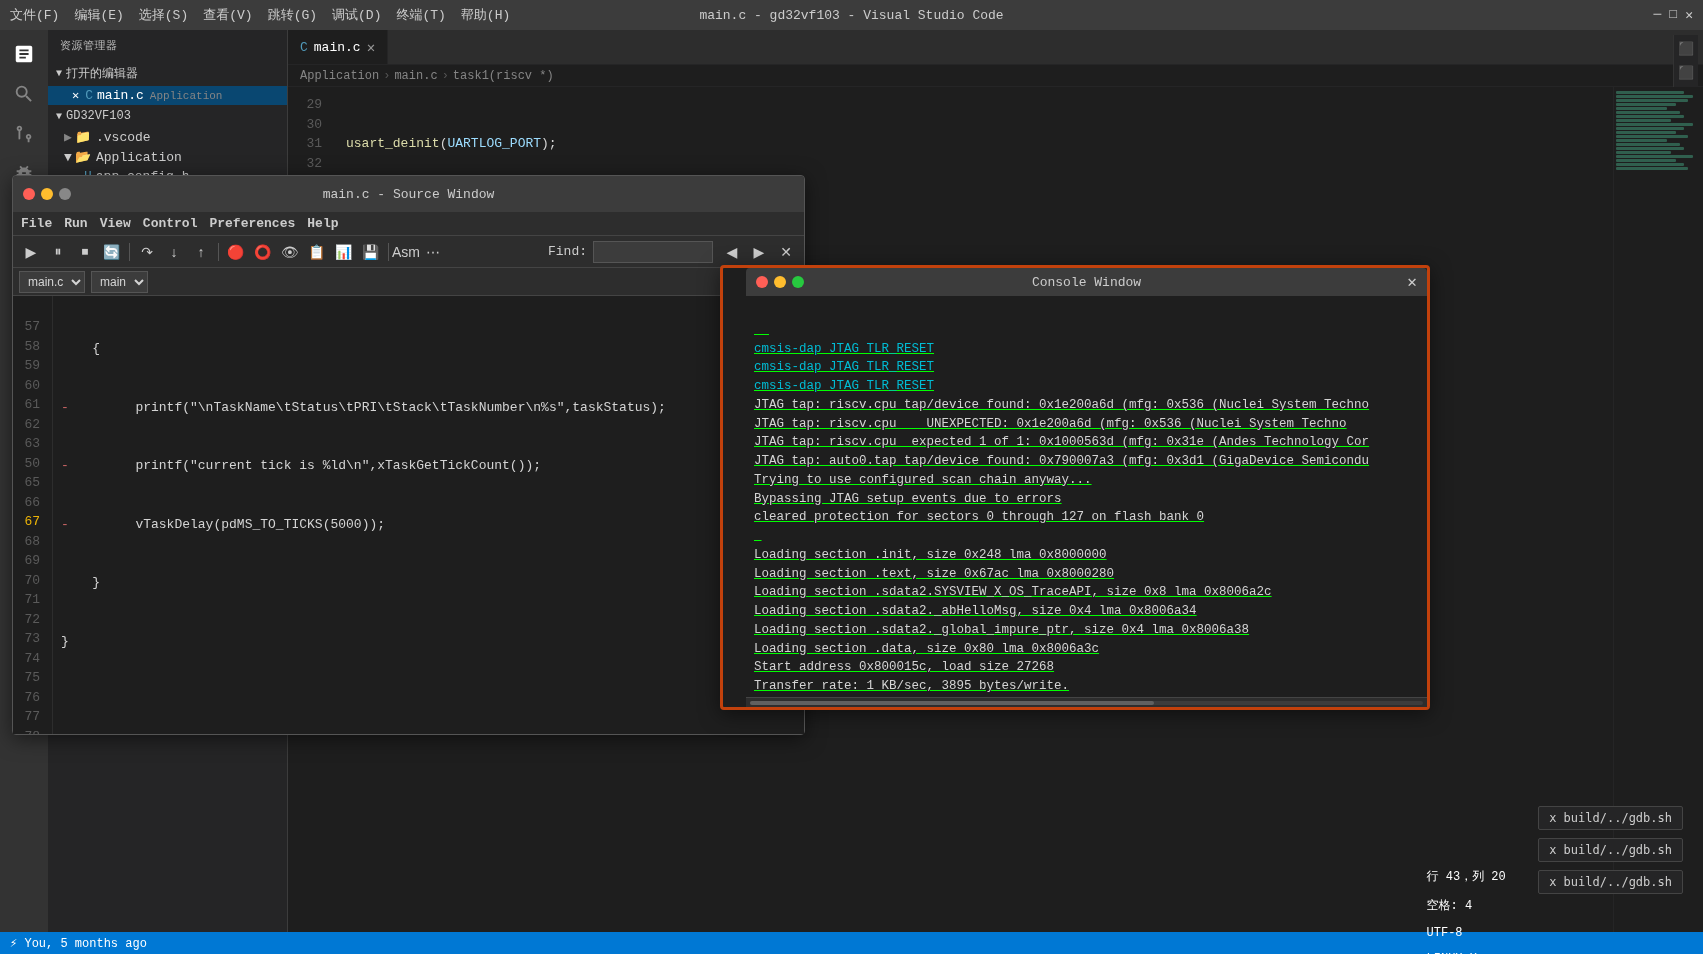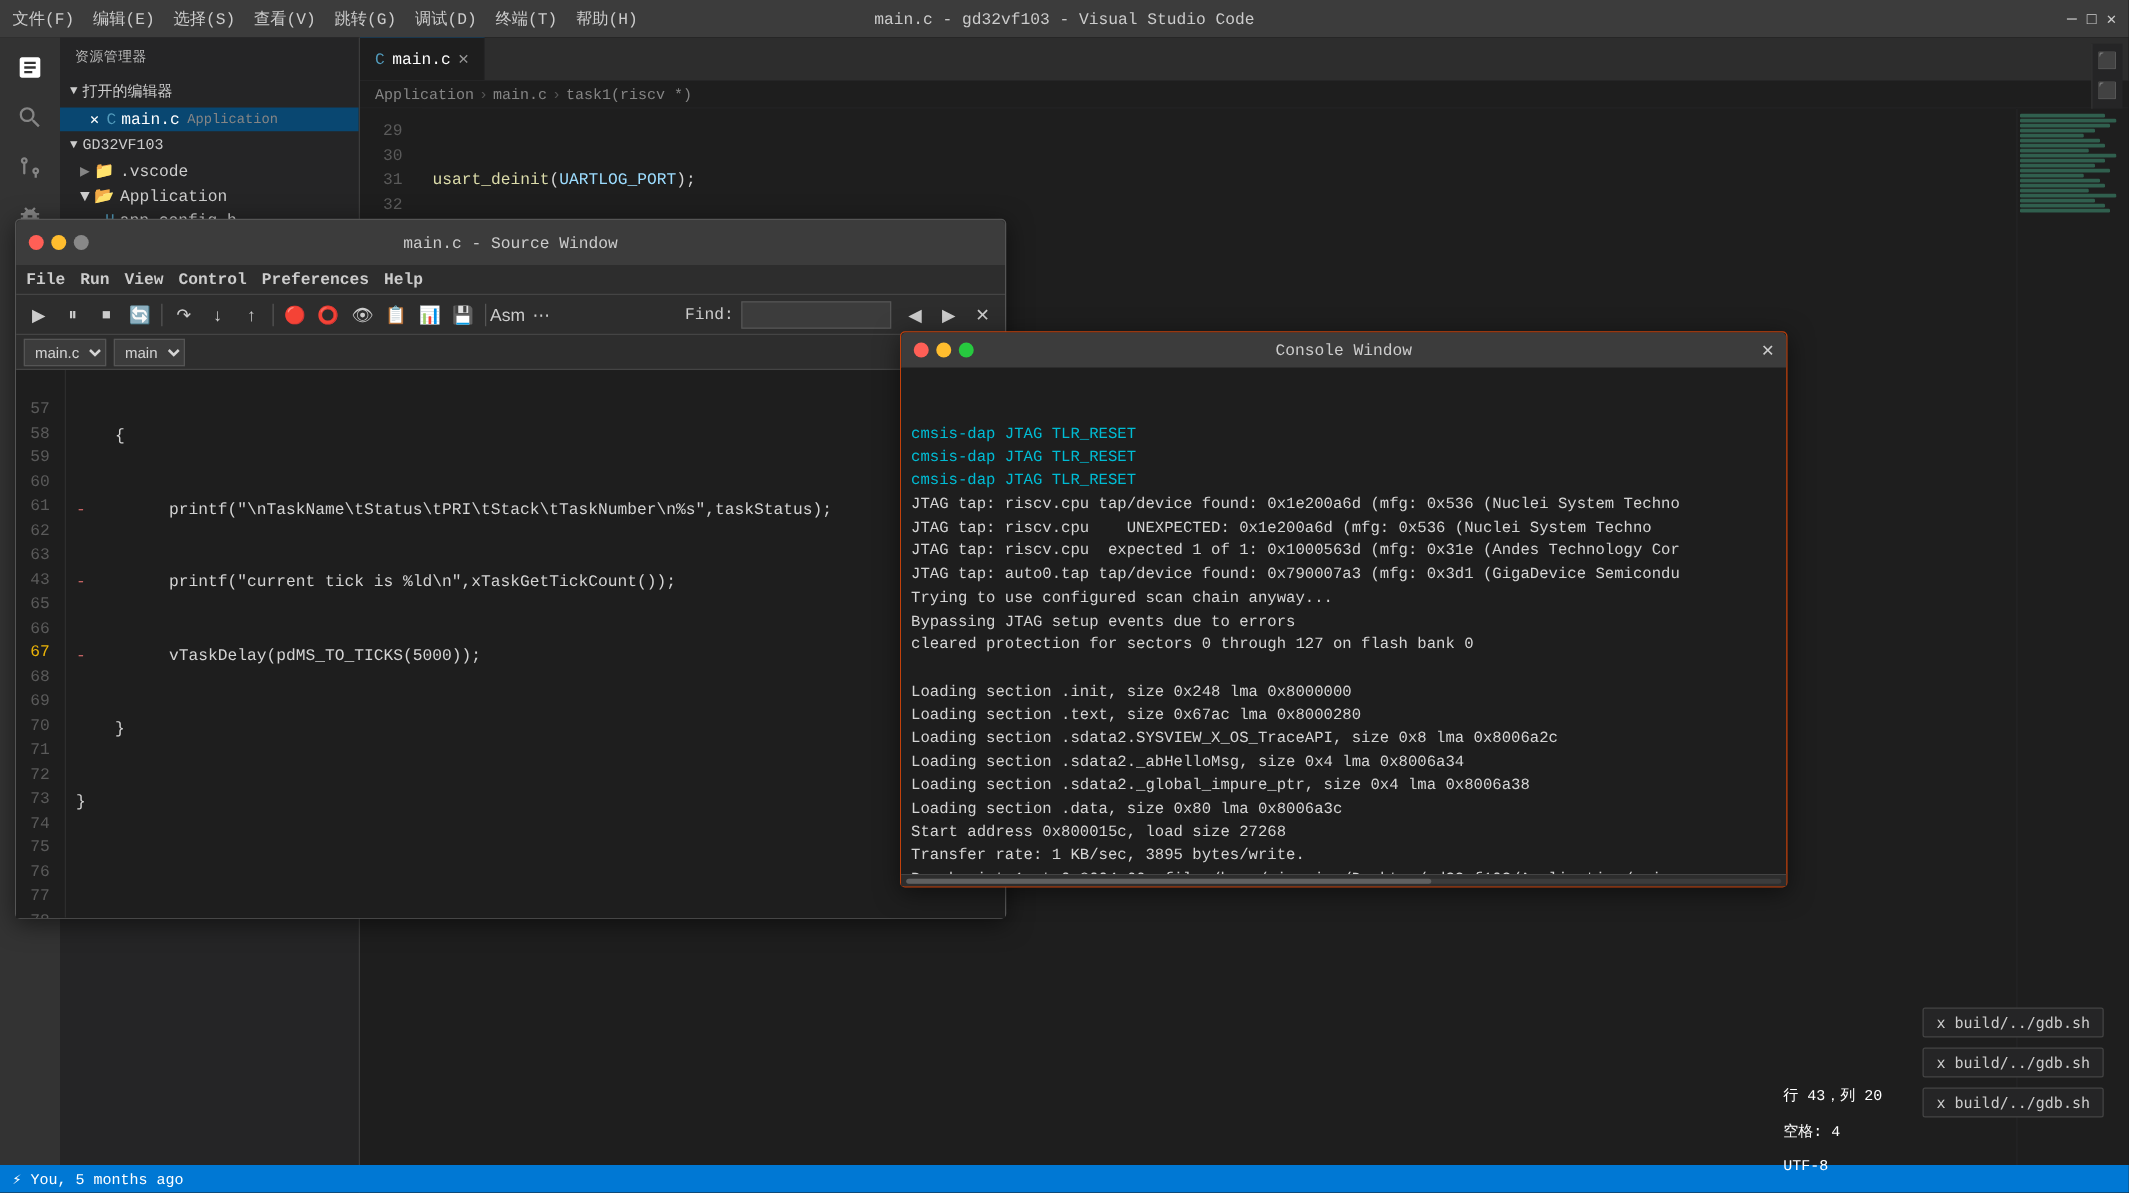--- a/index.html
+++ b/index.html
@@ -381,26 +381,27 @@
     }
 
     
     .console-window {
       position: absolute;
       top: 265px;
       left: 720px;
       width: 710px;
       height: 445px;
       background: #1e1e1e;
-      border: 1px solid #c2410c;
+      border: 3px solid #c2410c;
       border-radius: 4px;
       display: flex;
       flex-direction: column;
       z-index: 10;
       box-shadow: 0 4px 20px rgba(0,0,0,0.5);
+      padding-left: 23px;
     }
     .console-titlebar {
       height: 28px;
       background: #3c3c3c;
       border-radius: 4px 4px 0 0;
       display: flex;
       align-items: center;
       justify-content: center;
       color: #cccccc;
       font-size: 13px;
@@ -423,20 +424,21 @@
       flex: 1;
       overflow-y: auto;
       padding: 6px 8px;
       font-size: 12.5px;
       line-height: 1.5;
       color: #00ff00;
       background: #1e1e1e;
       font-family: 'Consolas', 'Courier New', monospace;
       white-space: pre-wrap;
       word-wrap: break-word;
+      text-decoration: underline;
     }
     .console-content .console-line {
       display: block;
     }
     .console-content .console-line.cyan { color: #00bcd4; }
     .console-content .console-line.white { color: #d4d4d4; }
     .console-scrollbar {
       height: 10px;
       background: #2d2d2d;
       border-top: 1px solid #444;
@@ -711,21 +713,21 @@
   </div>
   <div class="source-code-area">
     <div class="source-line-nums">
       <span>57</span>
       <span>58</span>
       <span>59</span>
       <span>60</span>
       <span>61</span>
       <span>62</span>
       <span>63</span>
-      <span>43</span>
+      <span>50</span>
       <span>65</span>
       <span>66</span>
       <span style="color:#eab308;text-align:right;">67</span>
       <span>68</span>
       <span>69</span>
       <span>70</span>
       <span>71</span>
       <span>72</span>
       <span>73</span>
       <span>74</span>

